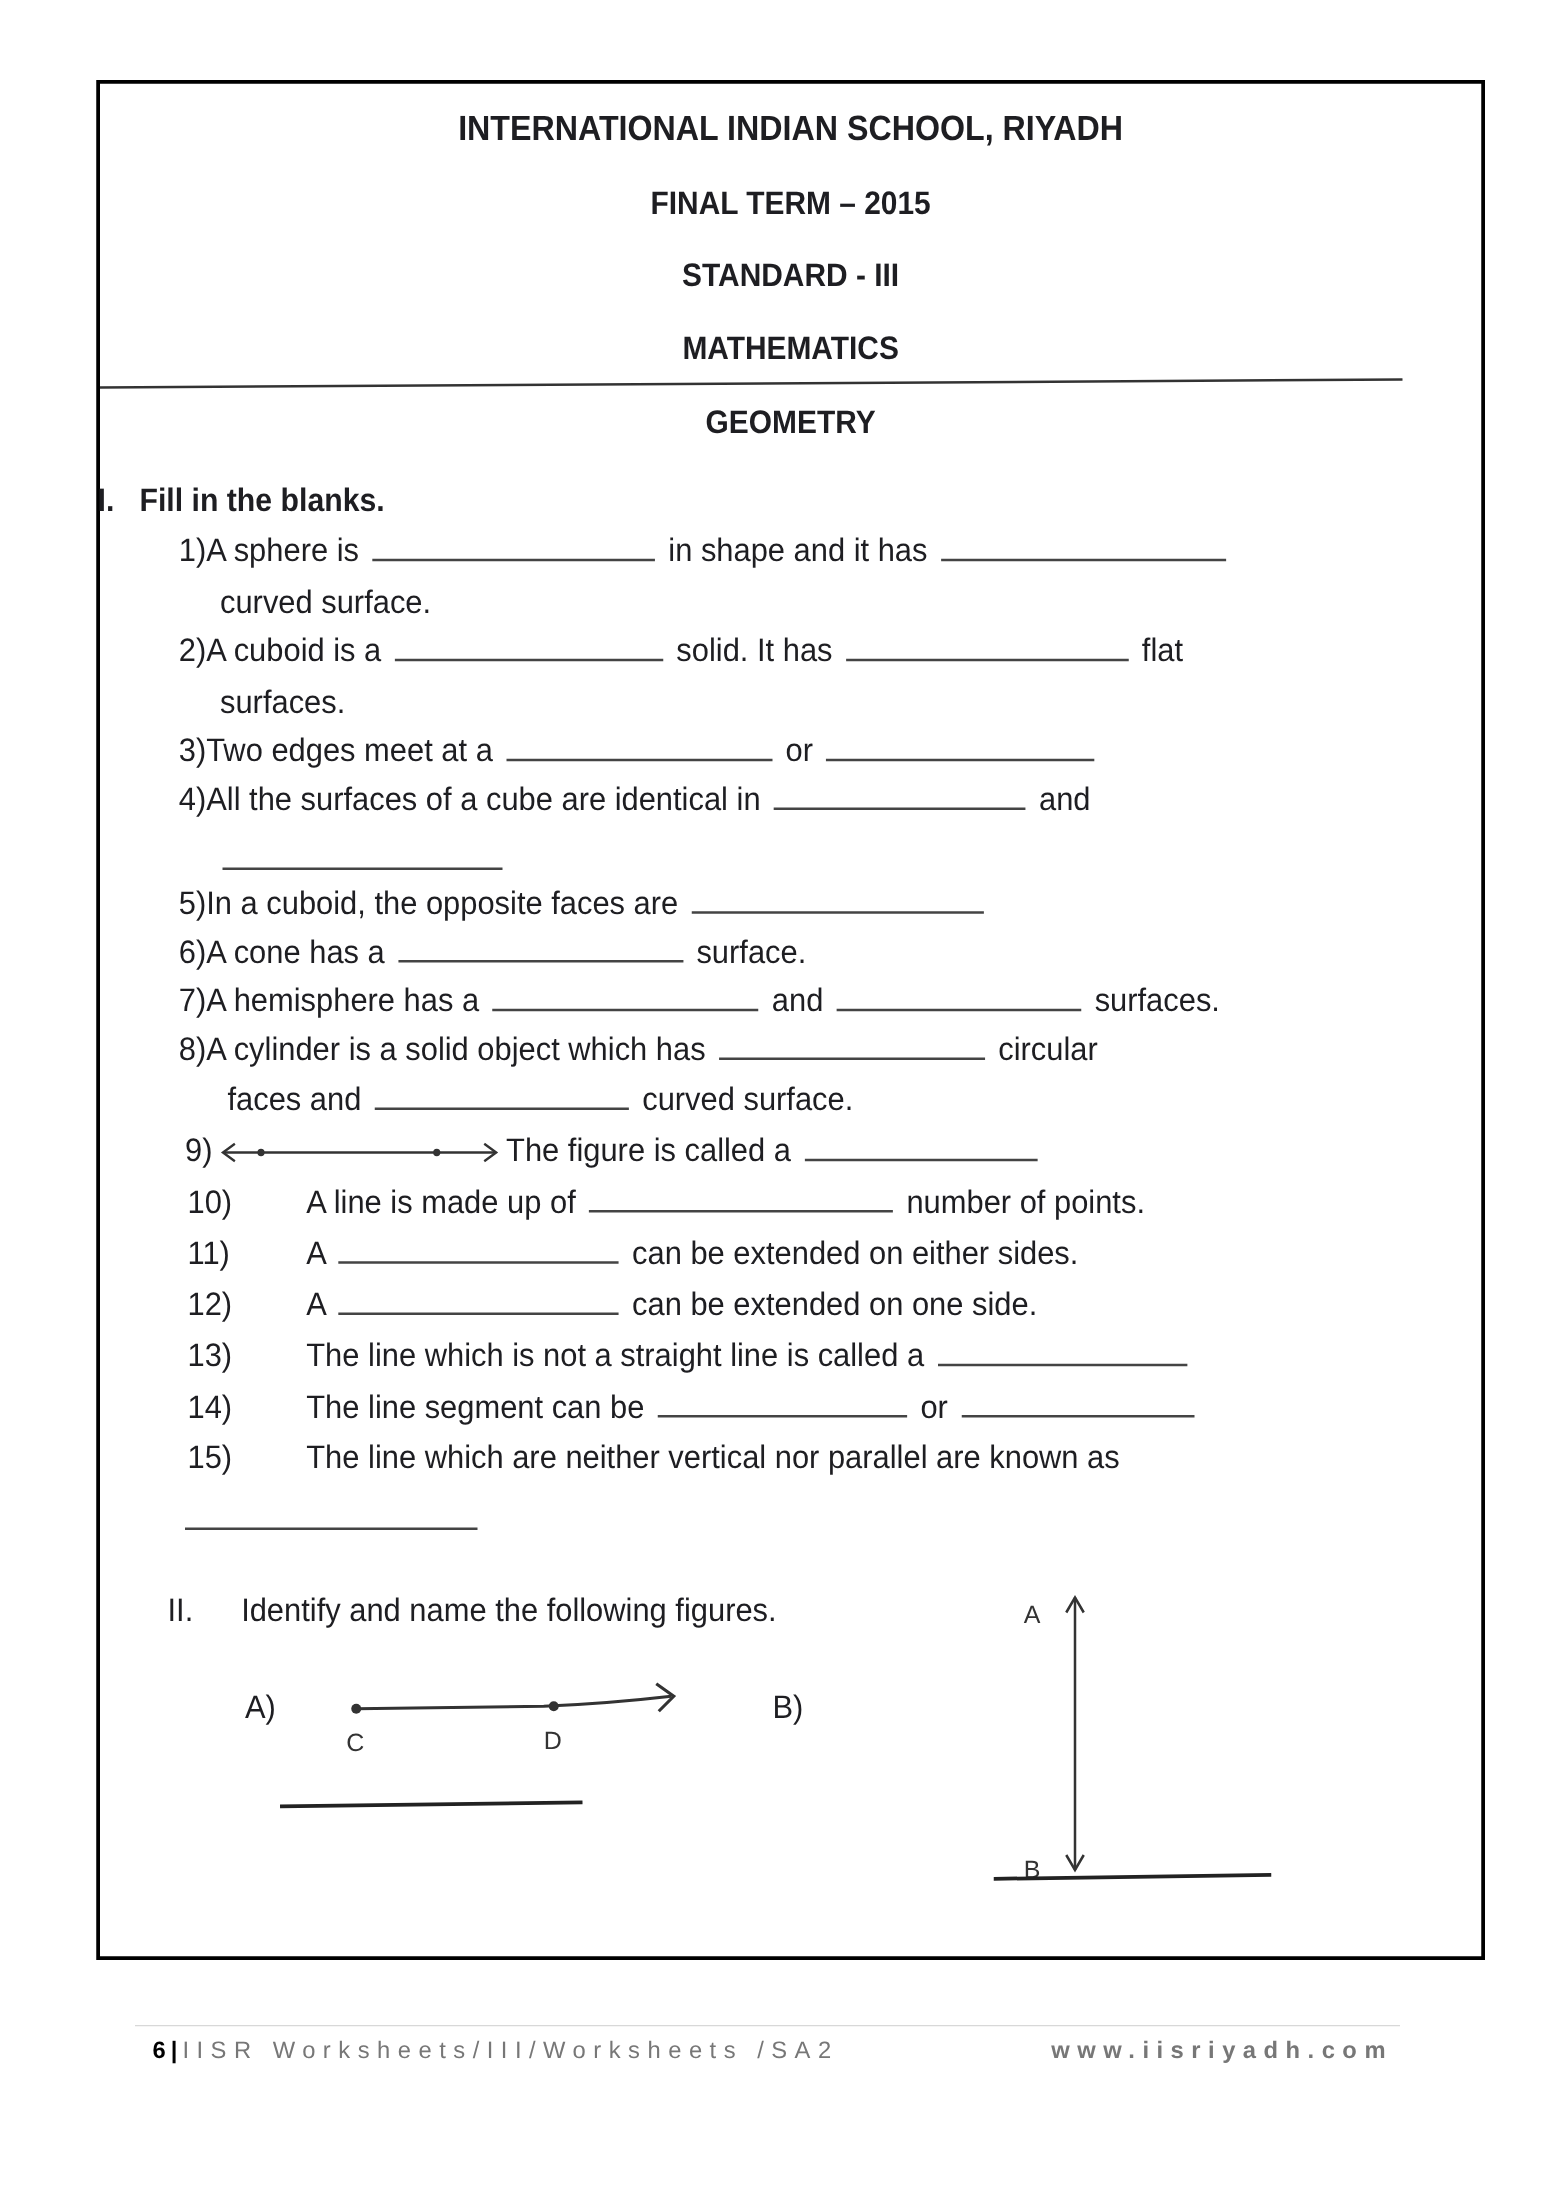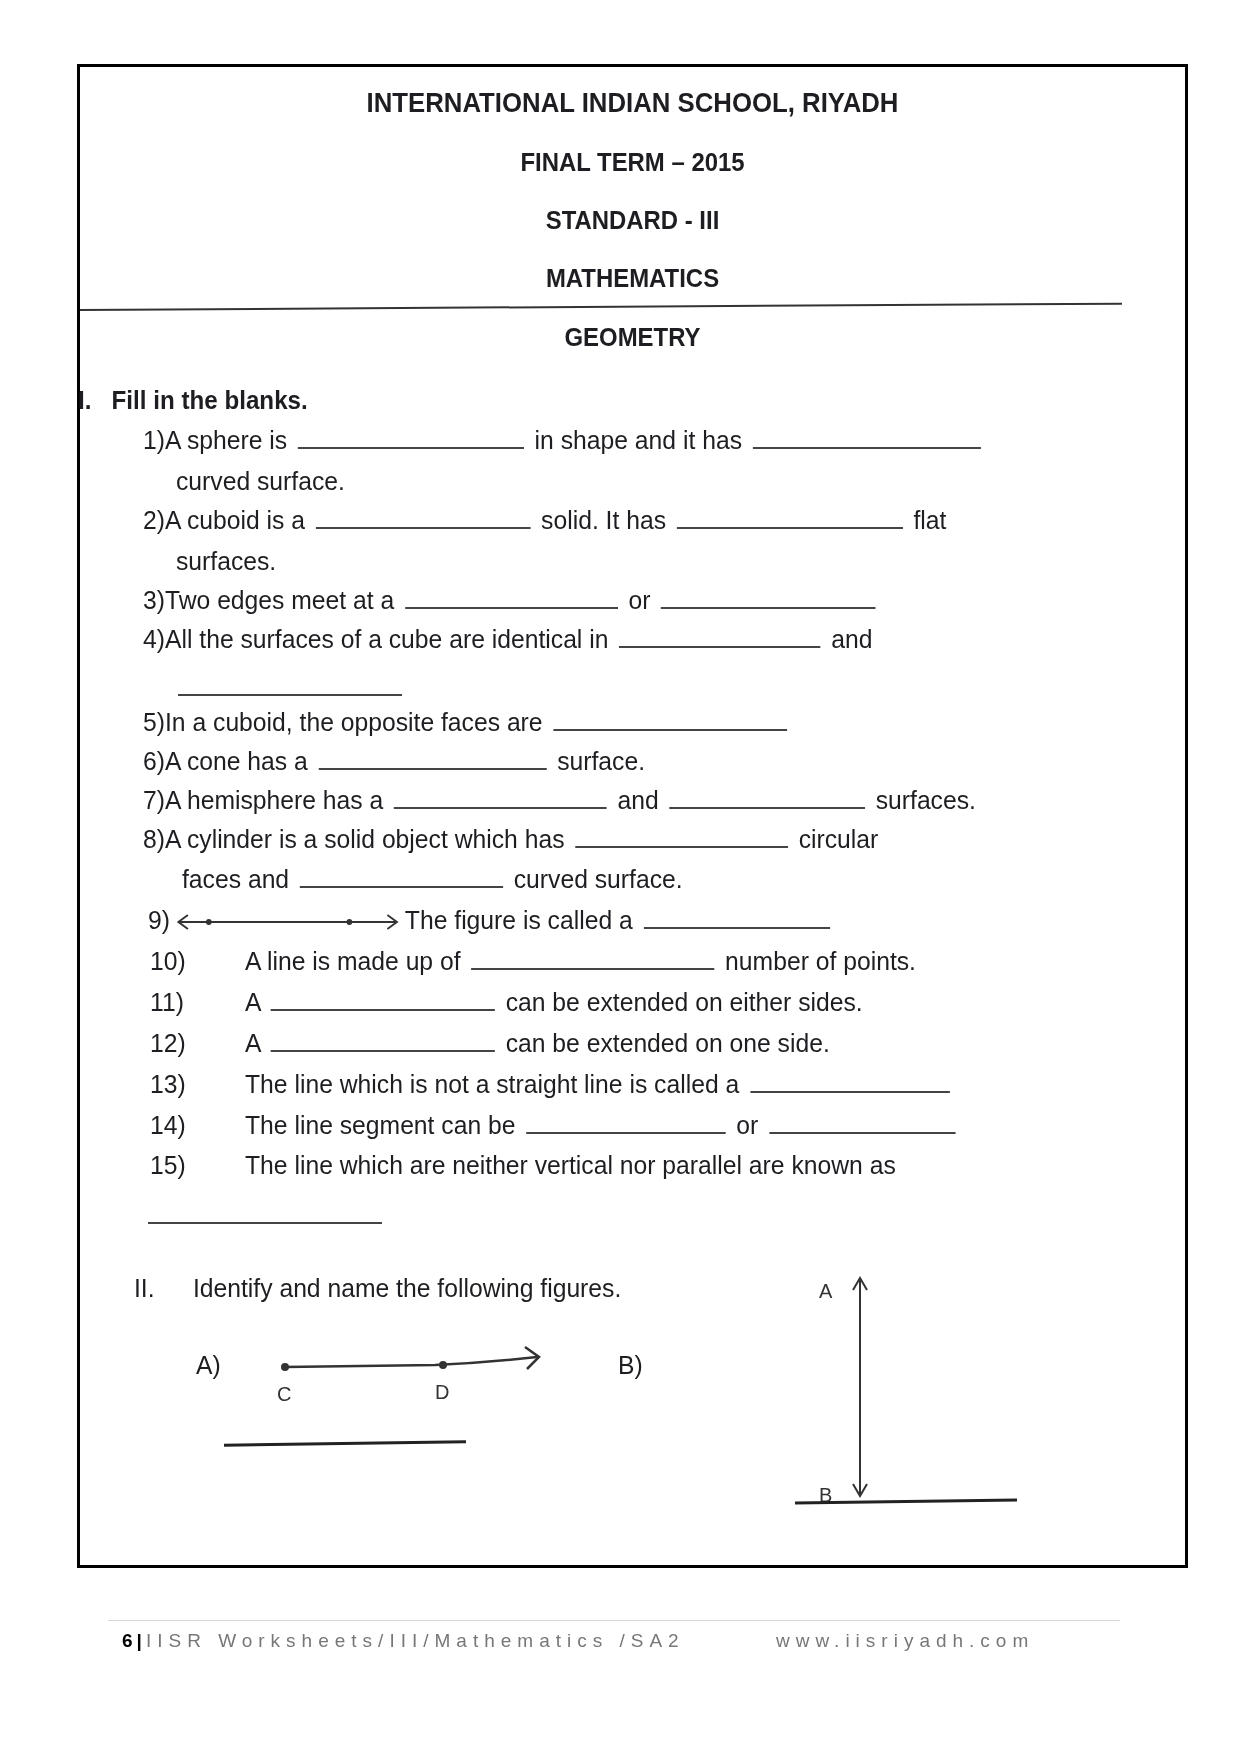--- a/index.html
+++ b/index.html
@@ -171,15 +171,15 @@
   <line x1="45" y1="8" x2="45" y2="226" stroke="#333" stroke-width="2"></line>
   <polyline points="38,20 45,8 52,20" fill="none" stroke="#333" stroke-width="2"></polyline>
   <polyline points="38,214 45,226 52,214" fill="none" stroke="#333" stroke-width="2"></polyline>
   <text x="4" y="28" font-size="20" font-family="Liberation Sans, sans-serif" fill="#333">A</text>
   <text x="4" y="232" font-size="20" font-family="Liberation Sans, sans-serif" fill="#333">B</text>
 </svg>
 <div class="hand-line" style="left:795px; top:1500px; width:222px; transform:rotate(-0.8deg);"></div>
 
 <div class="footer-rule"></div>
 <div class="footer" style="left:122px;">
-  <span class="pg">6</span><span class="bar">|</span><span>IISR Worksheets/III/Mathematics /SA2</span>
+  <span class="pg">6</span><span class="bar">|</span><span>IISR Worksheets/III/Worksheets /SA2</span>
 </div>
-<div class="footer" style="left:776px;">www.iisriyadh.com</div>
+<div class="footer" style="left:841px;font-weight:bold;">www.iisriyadh.com</div>
 
 </body></html>

